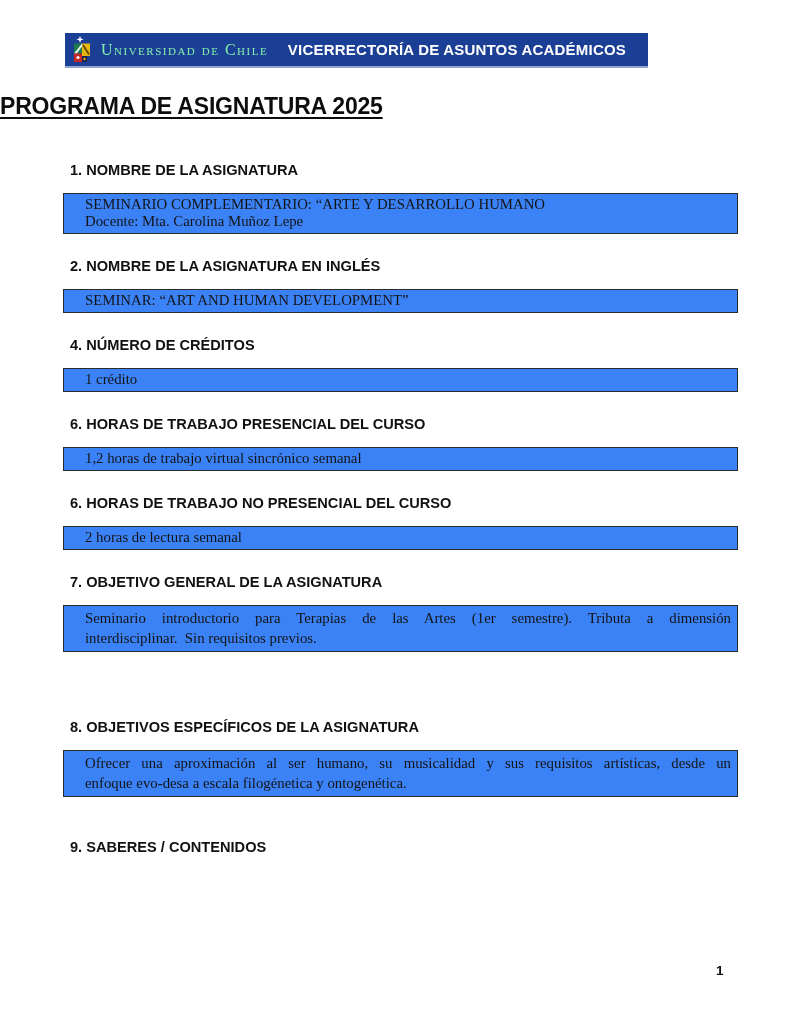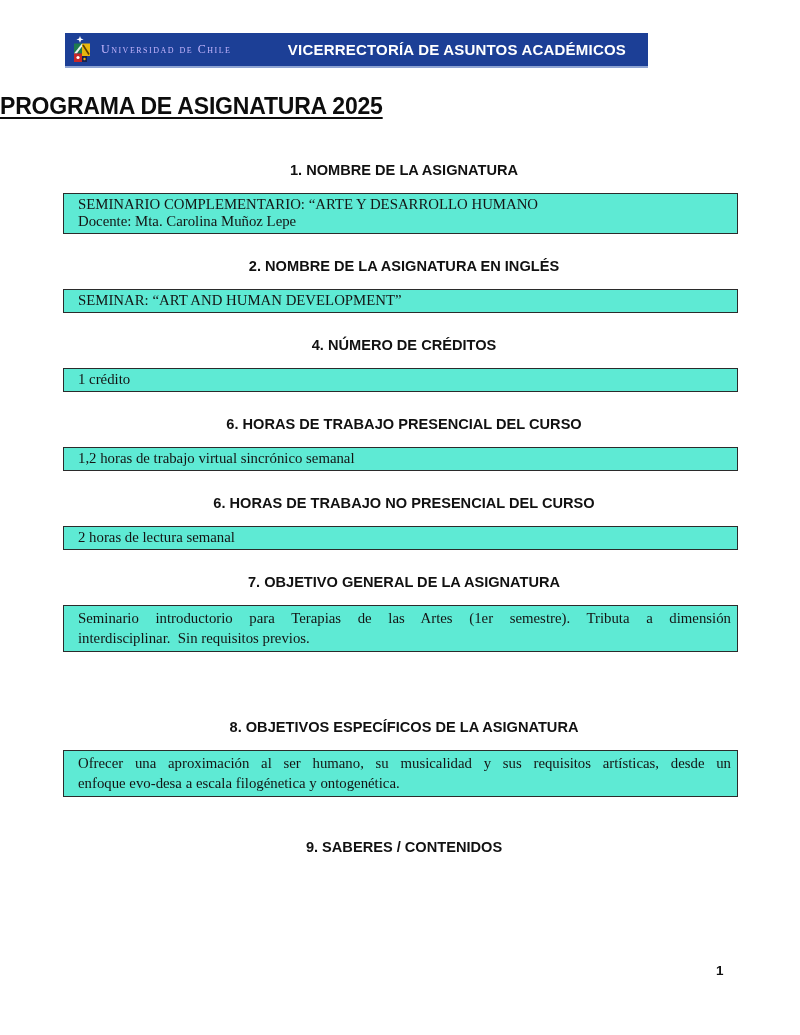--- a/index.html
+++ b/index.html
@@ -14,24 +14,24 @@
   .header-bar{
     position:absolute;left:65px;top:33px;width:583px;height:35px;
     background:#1c3f96;
     border-bottom:2px solid #8ea4d2;
     display:flex;align-items:center;justify-content:space-between;
     padding:0 22px 0 8px;box-sizing:border-box;
   }
   .logo-group{display:flex;align-items:center;gap:10px;height:100%;}
   .crest{display:block;margin-top:1px;}
   .univ-name{
-    color:#c4b5fd;
+    color:#86efac;
     font-family:"Liberation Serif",serif;
     font-variant:small-caps;
-    font-size:12px;letter-spacing:1.5px;white-space:nowrap;
+    font-size:16px;letter-spacing:1.5px;white-space:nowrap;
   }
   .vra-name{
     color:#ffffff;font-weight:bold;font-size:15px;
     letter-spacing:.2px;white-space:nowrap;
   }
   
   .doc-title{
     position:absolute;top:93px;left:0;width:100%;
     text-align:left;
     font-size:23px;font-weight:bold;color:#0d0d0d;
@@ -41,31 +41,30 @@
     letter-spacing:-0.2px;
   }
   
   .content{
     position:absolute;left:63px;top:0;width:675px;
     padding-top:162px;box-sizing:border-box;
   }
   .sec-heading{
     font-size:14.6px;line-height:16px;font-weight:bold;color:#111111;
     margin:24px 0 15px 7px;
-    text-align:center;
   }
   .section:first-child .sec-heading{margin-top:0;}
   .section.gap-xl .sec-heading{margin-top:67px;}
   .section.gap-lg .sec-heading{margin-top:42px;}
   .sec-box{
     border:1.5px solid #2b2b2b;
-    padding:2px 6px 3px 14px;
+    padding:2px 6px 3px 21px;
     font-family:"Liberation Serif",serif;
     font-size:14.8px;line-height:17px;color:#141414;
-    background:#5eead4;
+    background:#3b82f6;
   }
   .sec-box .line{white-space:pre-wrap;}
   .sec-box .line.jline{
     line-height:20px;
     text-align:justify;
     text-align-last:justify;
   }
   .sec-box .line.jend{line-height:20px;text-align:left;}
   
   .page-number{

